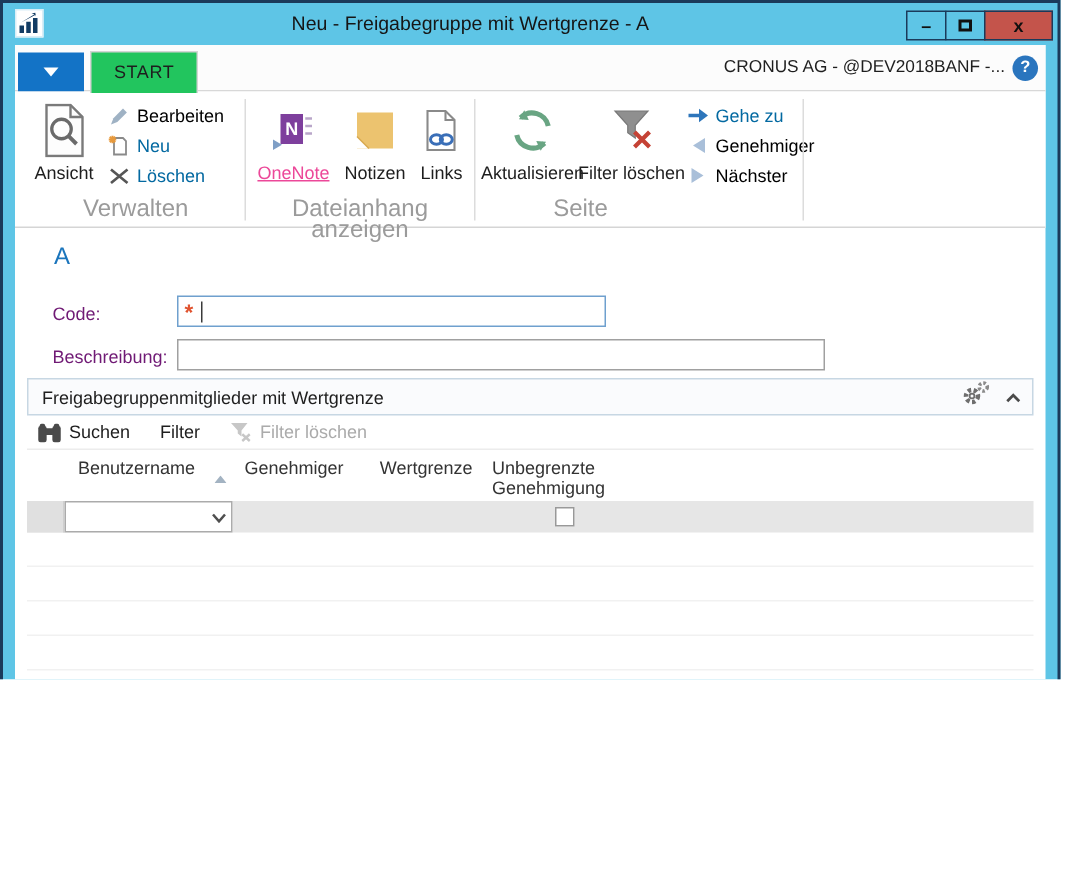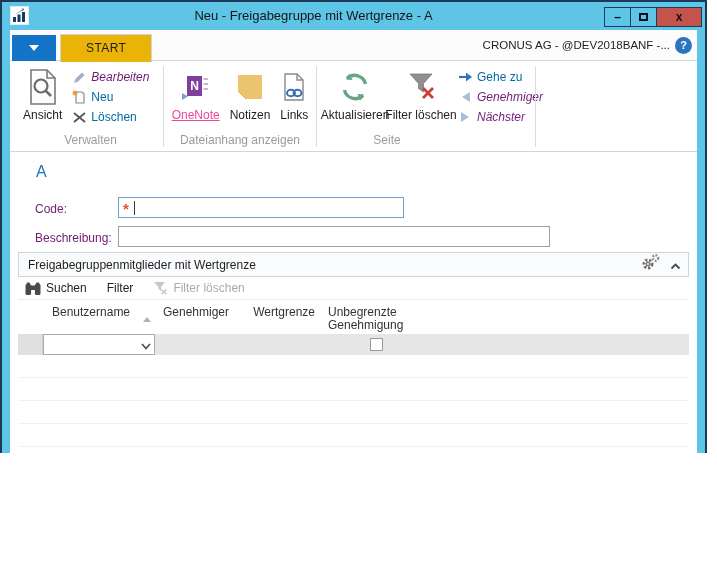--- a/index.html
+++ b/index.html
@@ -23,45 +23,45 @@
 
   .content { position:absolute; left:8px; top:28px; width:687px; height:529px; background:#ffffff; }
 
   
   .tabrow { position:absolute; left:0; top:0; width:100%; height:31px; background:#fcfcfc;
             border-bottom:1px solid #d8d8d8; }
   .appmenu { position:absolute; left:2px; top:5px; width:44px; height:26px; background:#1373c6;
              display:flex; align-items:center; justify-content:center; cursor:pointer; }
   .tri-down { width:0; height:0; border-left:5px solid transparent; border-right:5px solid transparent;
               border-top:6px solid #ffffff; }
-  .tab-start { position:absolute; left:50px; top:4px; height:28px; background:#eab308;
-               border:1px solid #d4d4d4; border-bottom:none; padding:0 25px; line-height:26px;
+  .tab-start { position:absolute; left:50px; top:4px; height:28px; background:#22c55e;
+               border:1px solid #d4d4d4; border-bottom:none; padding:0 15px; line-height:26px;
                font-size:12px; color:#1e1e1e; letter-spacing:.4px; z-index:2; }
   .company { position:absolute; right:27px; top:0; height:31px; line-height:31px; font-size:11.5px; color:#1e1e1e; }
   .help { position:absolute; right:5px; top:7px; width:17px; height:17px; border-radius:50%;
           background:#2a75be; color:#ffffff; font-size:11px; font-weight:bold; text-align:center; line-height:17px; }
 
   
   .ribbon { position:absolute; left:0; top:31px; width:100%; height:91px; background:#ffffff;
             border-bottom:1px solid #d5d5d5; display:flex; }
   .rgroup { display:flex; flex-direction:column; height:100%; }
   .rgroup-content { flex:1; display:flex; align-items:flex-start; padding-top:4px; }
-  .rgroup-label { height:18px; text-align:center; color:#9b9b9b; font-size:12px; line-height:14px; }
+  .rgroup-label { height:18px; text-align:center; color:#9b9b9b; font-size:16px; line-height:14px; }
   .rsep { width:1px; background:#dcdcdc; margin:5px 0 4px 0; }
 
   .bigbtn { display:flex; flex-direction:column; align-items:center; padding:1px 5px 0 5px; cursor:pointer; }
   .bigbtn .bicon { height:42px; display:flex; align-items:center; justify-content:center; }
   .bigbtn .blabel { font-size:12px; color:#1e1e1e; line-height:13px; text-align:center; margin-top:1px; white-space:nowrap; }
   .bigbtn.disabled .blabel { color:#ec4899;text-decoration:underline; }
 
   .smallcol { display:flex; flex-direction:column; margin-top:2px; }
   .smallbtn { display:flex; align-items:center; height:20px; font-size:12px; color:#0369a1;
               padding:0 4px; cursor:pointer; white-space:nowrap; }
   .smallbtn .sicon { width:16px; display:flex; justify-content:center; margin-right:4px; }
-  .smallbtn.disabled { color:#701a75;font-style:italic; }
+  .smallbtn.disabled { color:#000000; }
 
   .g1 { width:153px; padding-left:8px; }
   .g2 { width:152px; justify-content:center; }
   .g2 .rgroup-content { justify-content:center; }
   .g3 { width:218px; }
 
   
   .form-heading { position:absolute; left:26px; top:133px; font-size:16px; color:#1b75bc; }
   .flabel { position:absolute; font-size:12px; color:#701a75; }
   .finput { position:absolute; height:21px; font-size:12px; padding:2px 4px; outline:none;

